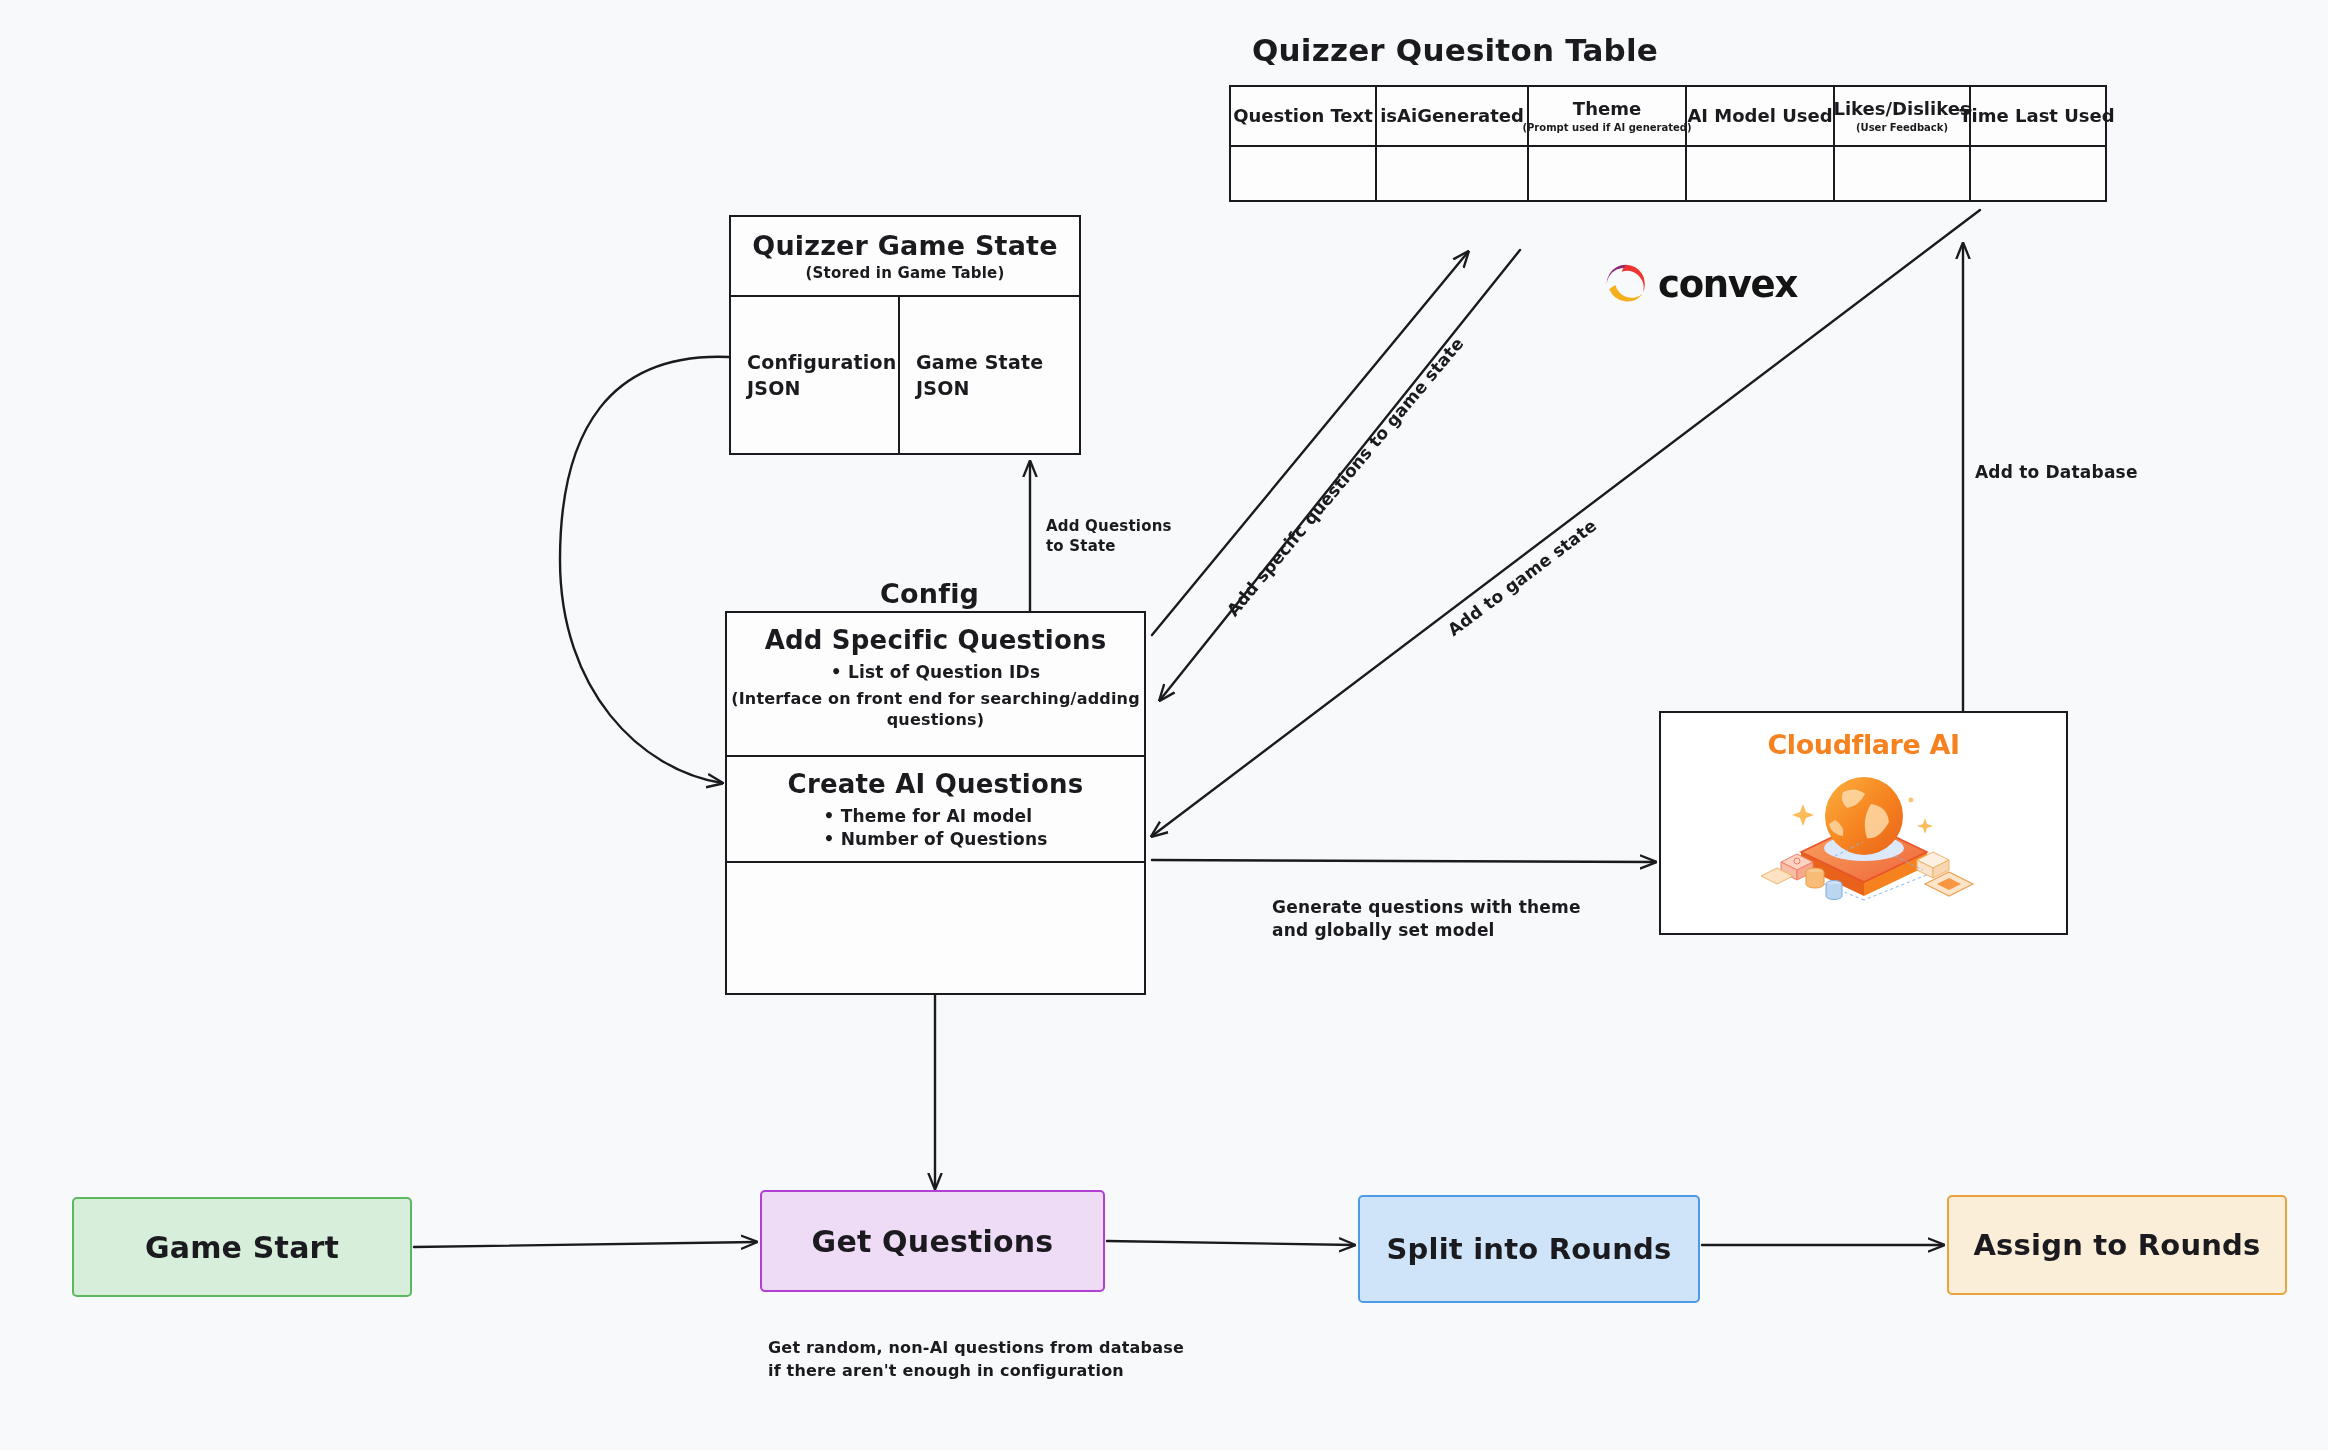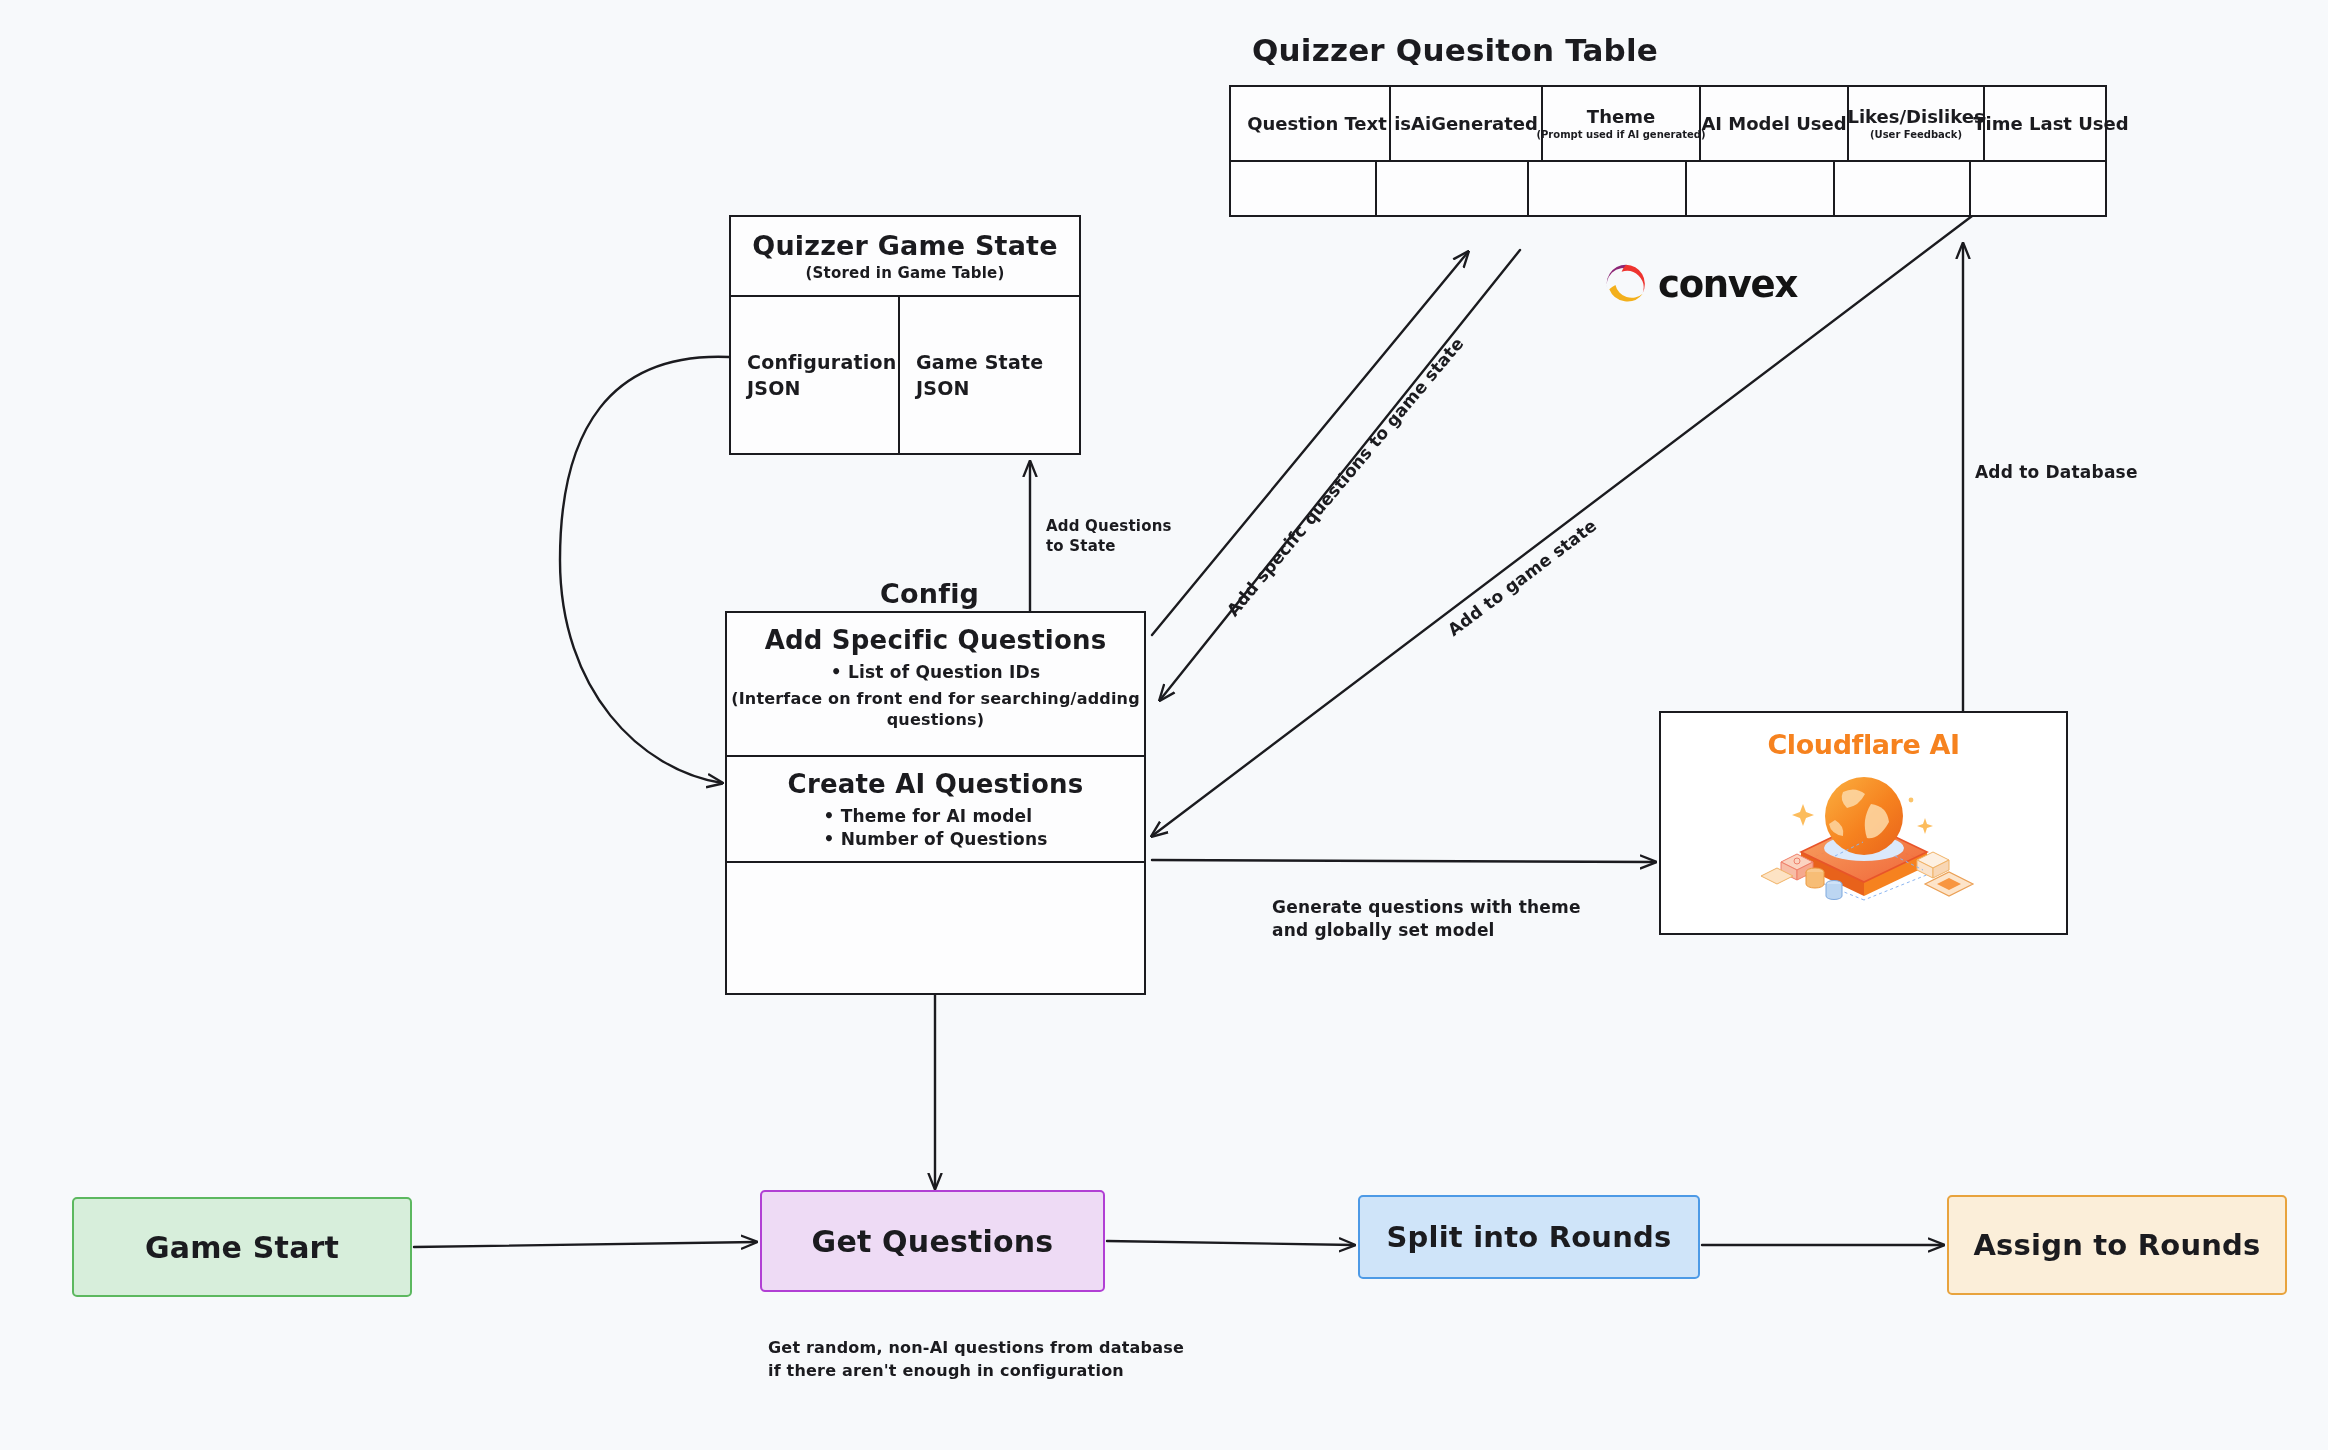--- a/index.html
+++ b/index.html
@@ -45,21 +45,21 @@
 
   
   #question-table {
     left: 1229px;
     top: 85px;
     width: 878px;
     border: 2.5px solid #1b1b1f;
     background: #fdfdfe;
   }
   #question-table .trow { display: flex; }
-  #question-table .hrow { height: 73px; padding-left: 14px; }
+  #question-table .hrow { height: 58px; }
   #question-table .brow { height: 53px; border-top: 2.5px solid #1b1b1f; }
   #question-table .cell {
     box-sizing: border-box;
     border-right: 2.5px solid #1b1b1f;
     display: flex;
     flex-direction: column;
     align-items: center;
     justify-content: center;
     padding: 2px 4px;
   }
@@ -247,21 +247,21 @@
   .flow-label {
     font-size: 30px;
     font-weight: 700;
     color: #1b1b1f;
     white-space: nowrap;
   }
   #box-game-start   { left: 72px;  top: 1197px; width: 340px; height: 100px;
                       background: #d7eedb; border-color: #5cb85f; }
   #box-get-questions{ left: 760px; top: 1190px; width: 345px; height: 102px;
                       background: #eedbf5; border-color: #b13fd4; }
-  #box-split-rounds { left: 1358px;top: 1195px; width: 342px; height: 84px;
+  #box-split-rounds { left: 1358px;top: 1195px; width: 342px; height: 108px;
                       background: #cfe4f9; border-color: #4d9ae6; }
   #box-assign       { left: 1947px;top: 1195px; width: 340px; height: 100px;
                       background: #fbeed9; border-color: #e8a33d; }
   #box-split-rounds .flow-label,
   #box-assign .flow-label { font-size: 29px; }
 
   #get-questions-note {
     left: 768px;
     top: 1336px;
     font-size: 16px;

